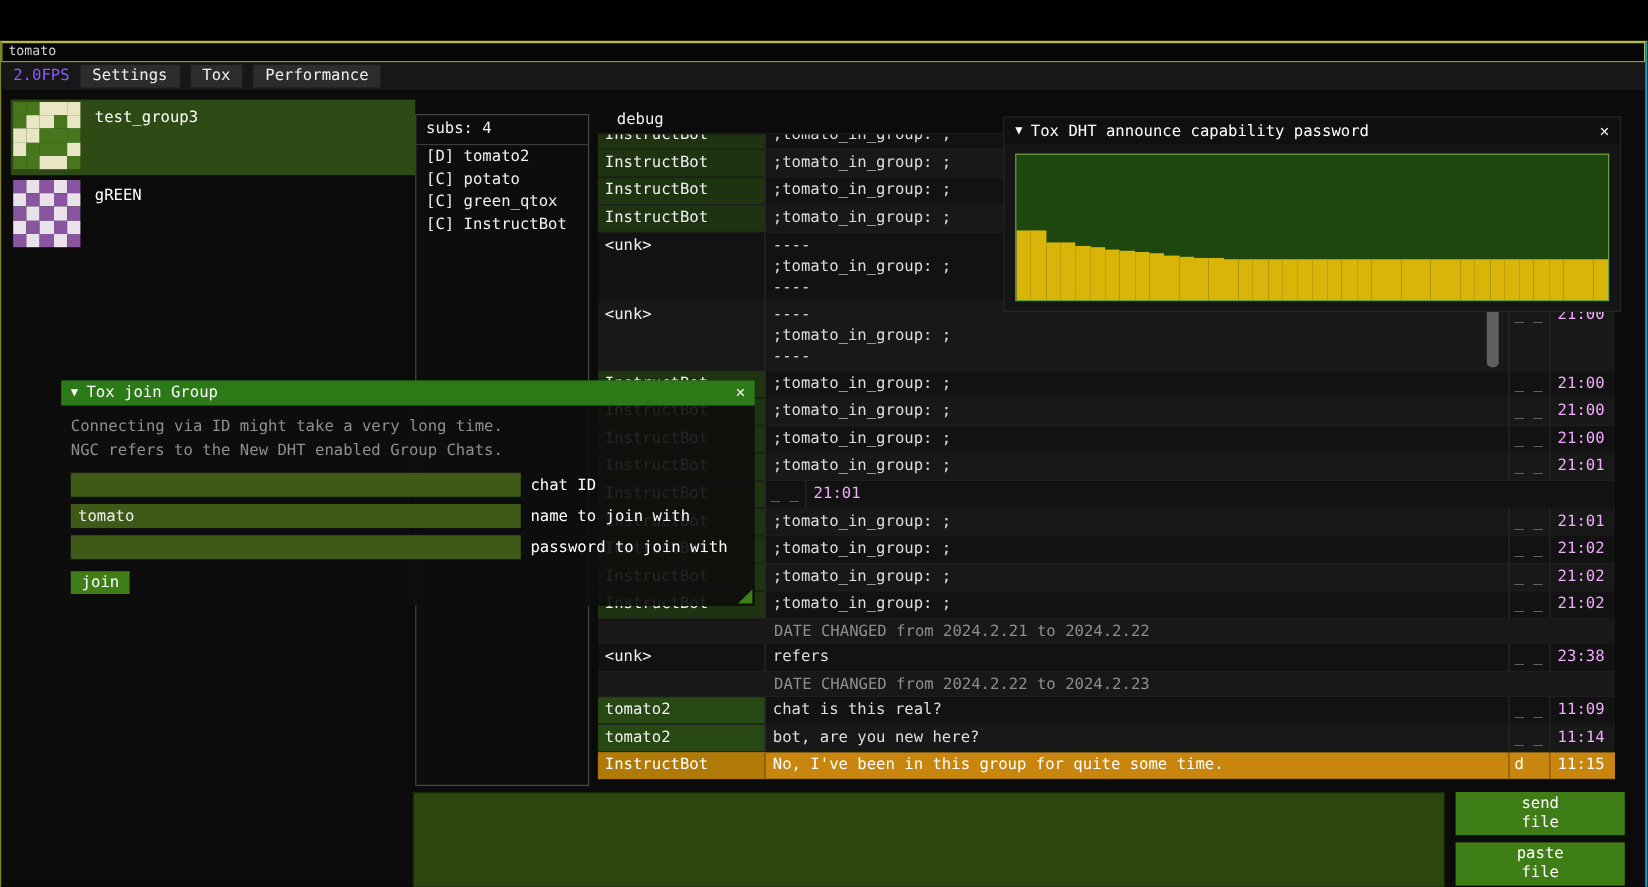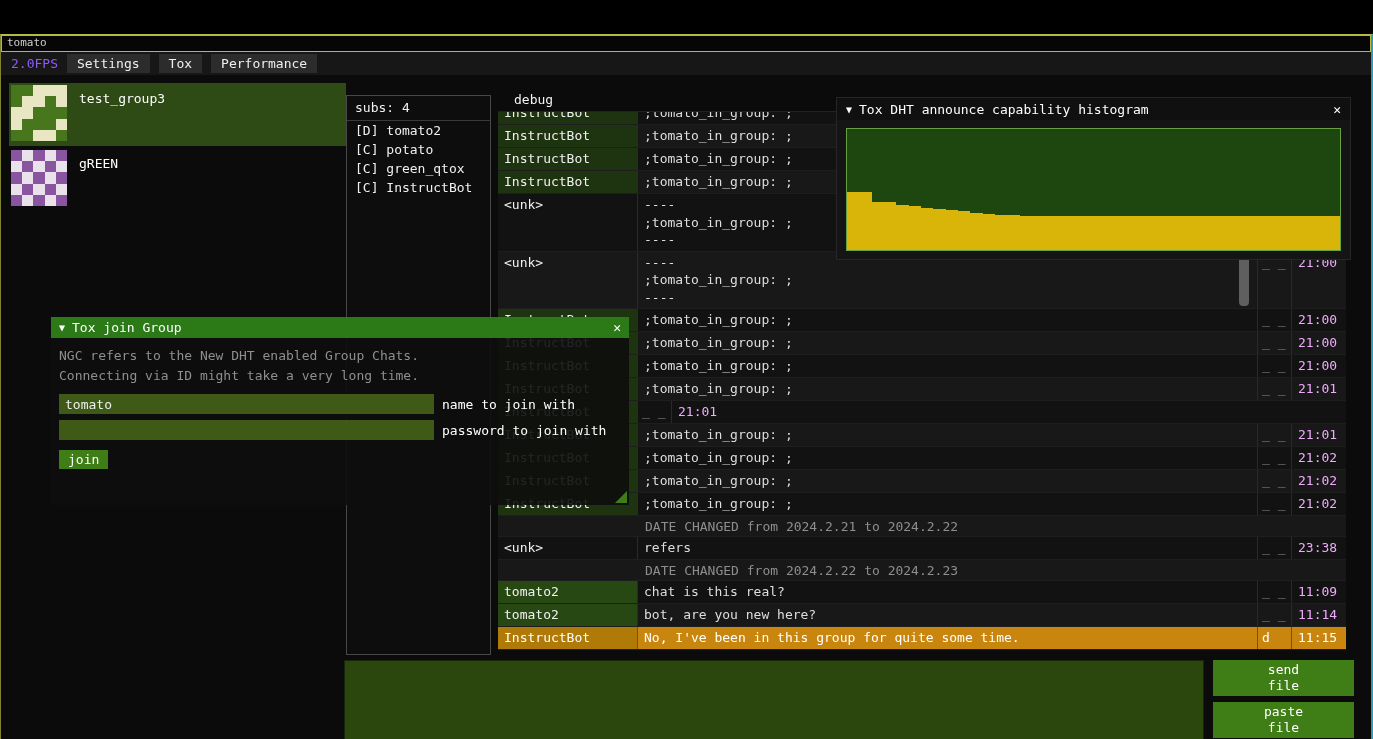--- a/index.html
+++ b/index.html
@@ -311,21 +311,21 @@
 
   <textarea class="composer-input" style=""></textarea>
   <button class="file-btn send">send
 file</button>
   <button class="file-btn paste">paste
 file</button>
 
   <div class="hist-window">
     <div class="hw-title">
       <span class="collapse-arrow">▼</span>
-      <span>Tox DHT announce capability histogram</span>
+      <span>Tox DHT announce capability password</span>
       <span class="hw-close">✕</span>
     </div>
     <div class="hw-plot" style="background: rgb(30, 71, 15); border-color: rgb(103, 161, 67);">
         <div class="hbar" style="height: 48%; background: rgb(217, 180, 9);"></div>
         <div class="hbar" style="height: 48%; background: rgb(217, 180, 9);"></div>
         <div class="hbar" style="height: 40%; background: rgb(217, 180, 9);"></div>
         <div class="hbar" style="height: 40%; background: rgb(217, 180, 9);"></div>
         <div class="hbar" style="height: 37%; background: rgb(217, 180, 9);"></div>
         <div class="hbar" style="height: 36%; background: rgb(217, 180, 9);"></div>
         <div class="hbar" style="height: 35%; background: rgb(217, 180, 9);"></div>
@@ -365,22 +365,26 @@
       </div>
   </div>
 
   <div class="join-dialog">
     <div class="jd-title">
       <span class="collapse-arrow">▼</span>
       <span>Tox join Group</span>
       <span class="jd-close">✕</span>
     </div>
     <div class="jd-info">
+      <div>Connecting via ID might take a very long time.</div>
       <div>NGC refers to the New DHT enabled Group Chats.</div>
-      <div>Connecting via ID might take a very long time.</div>
+    </div>
+    <div class="field-row">
+      <input class="field-input" value="" style="">
+      <span class="field-label">chat ID</span>
     </div>
     <div class="field-row">
       <input class="field-input" value="tomato" style="">
       <span class="field-label">name to join with</span>
     </div>
     <div class="field-row">
       <input class="field-input" value="" style="">
       <span class="field-label">password to join with</span>
     </div>
     <button class="join-btn">join</button>

